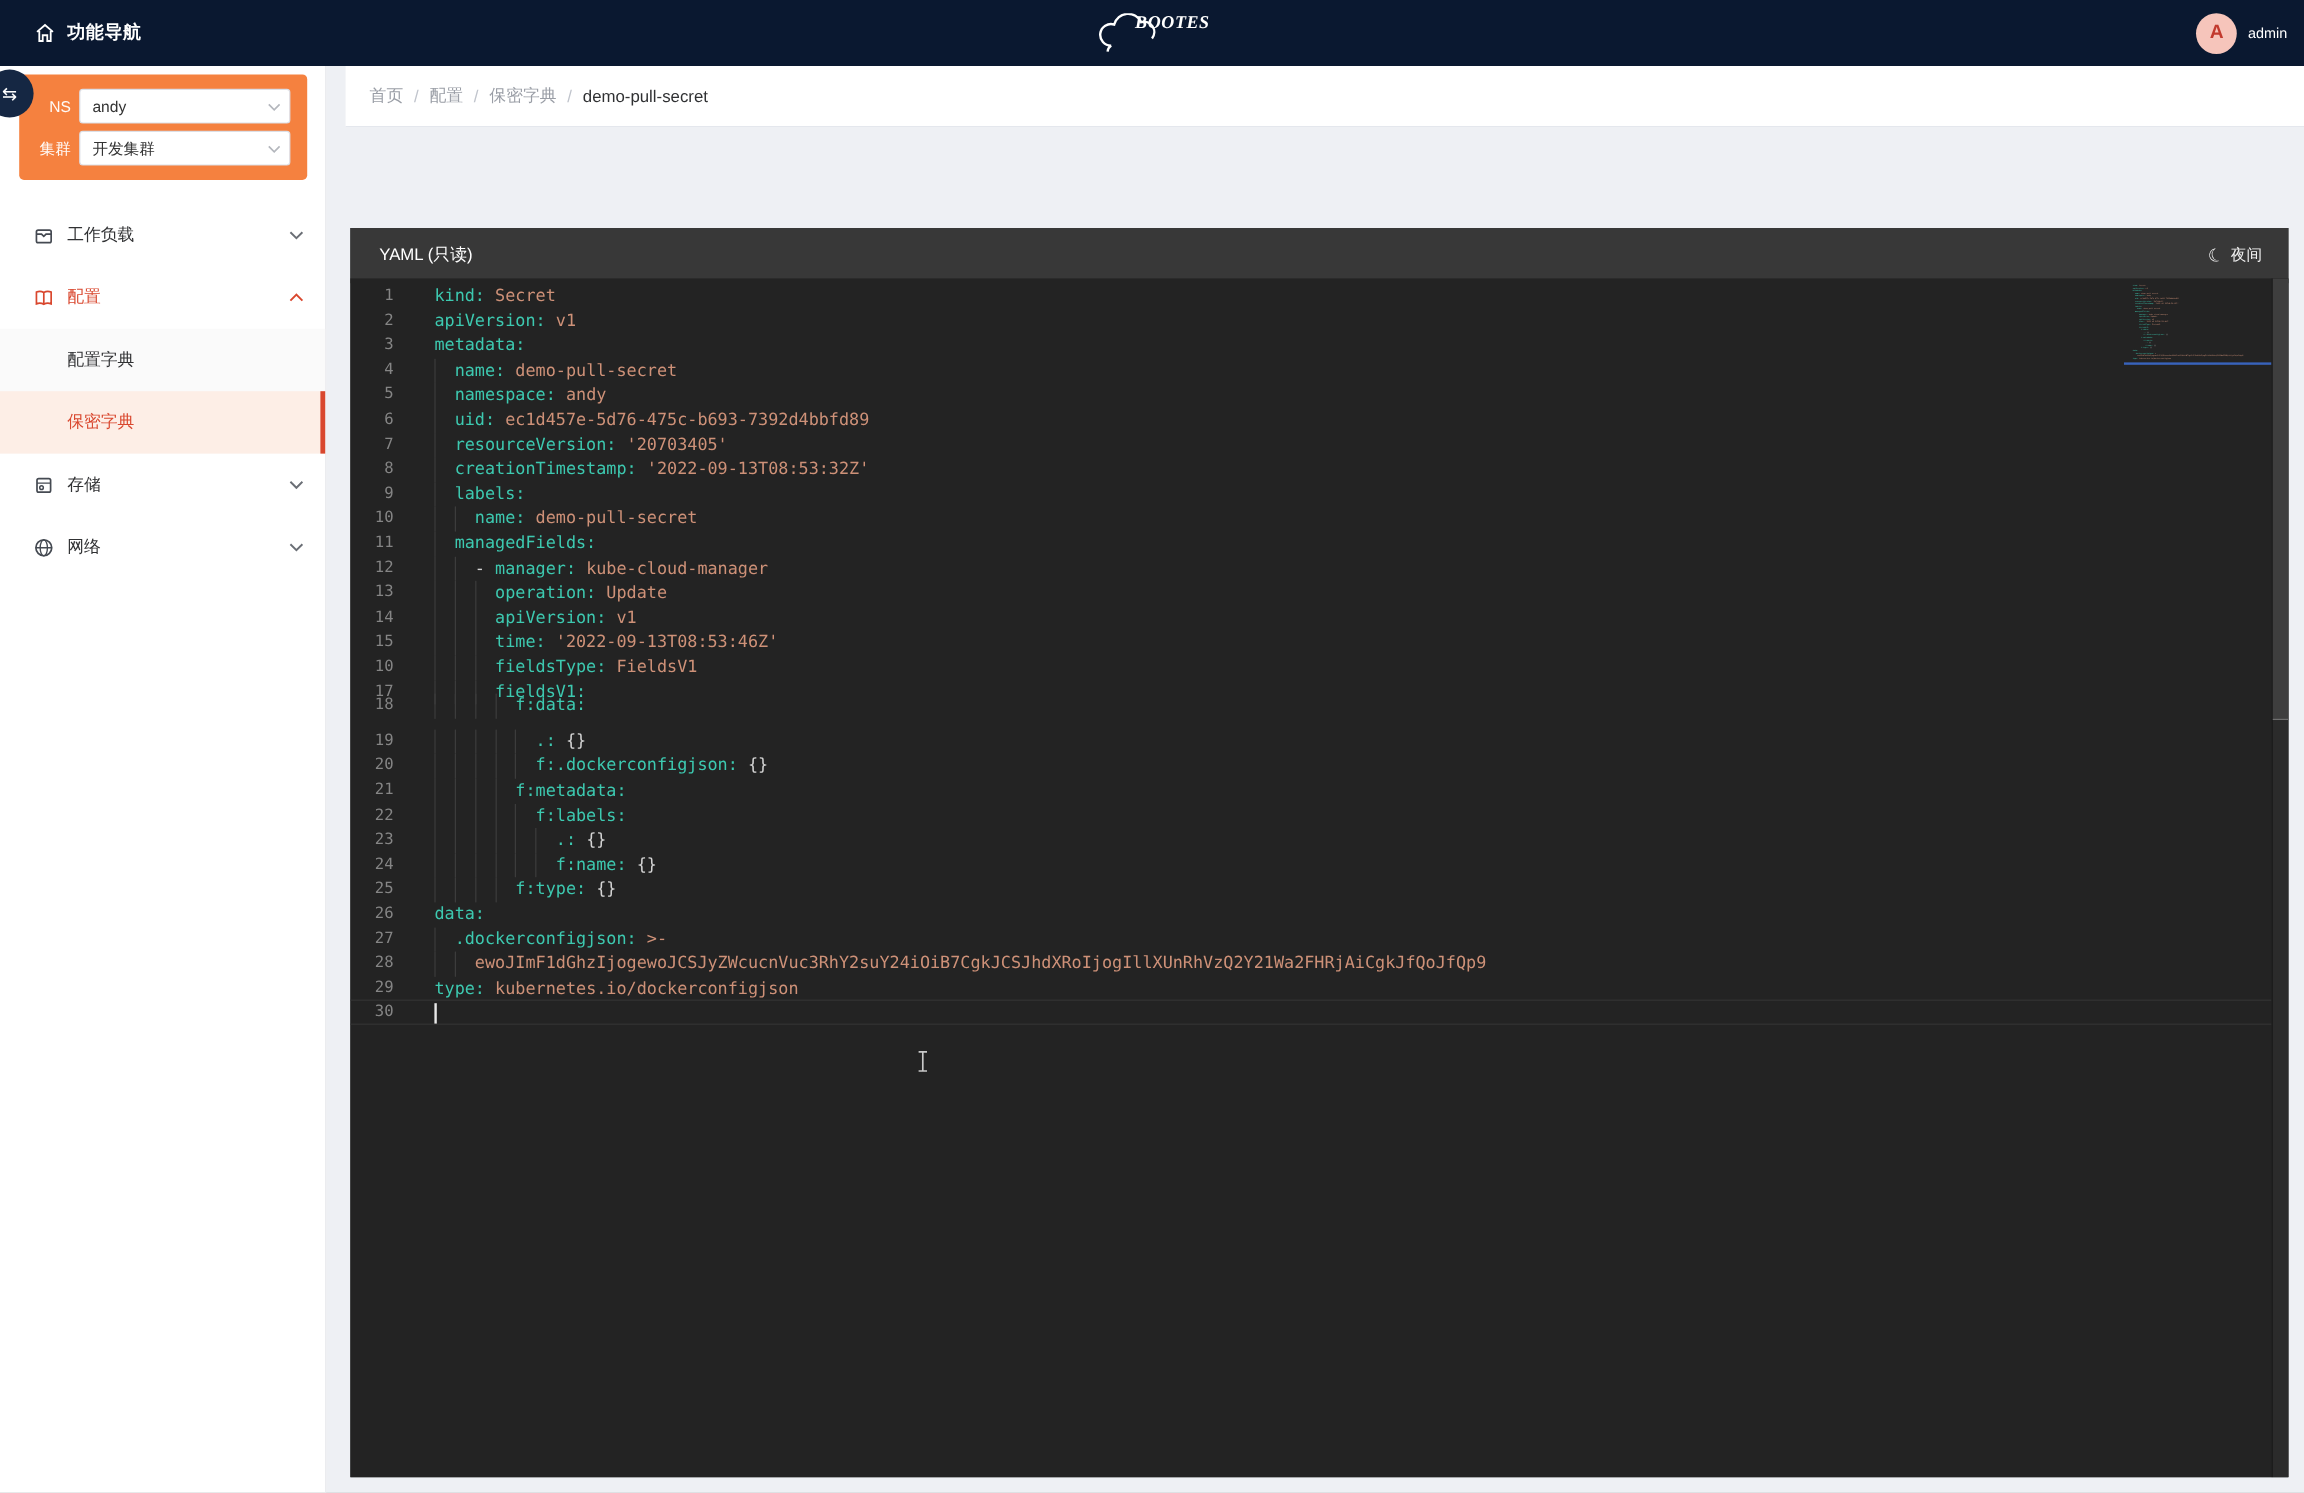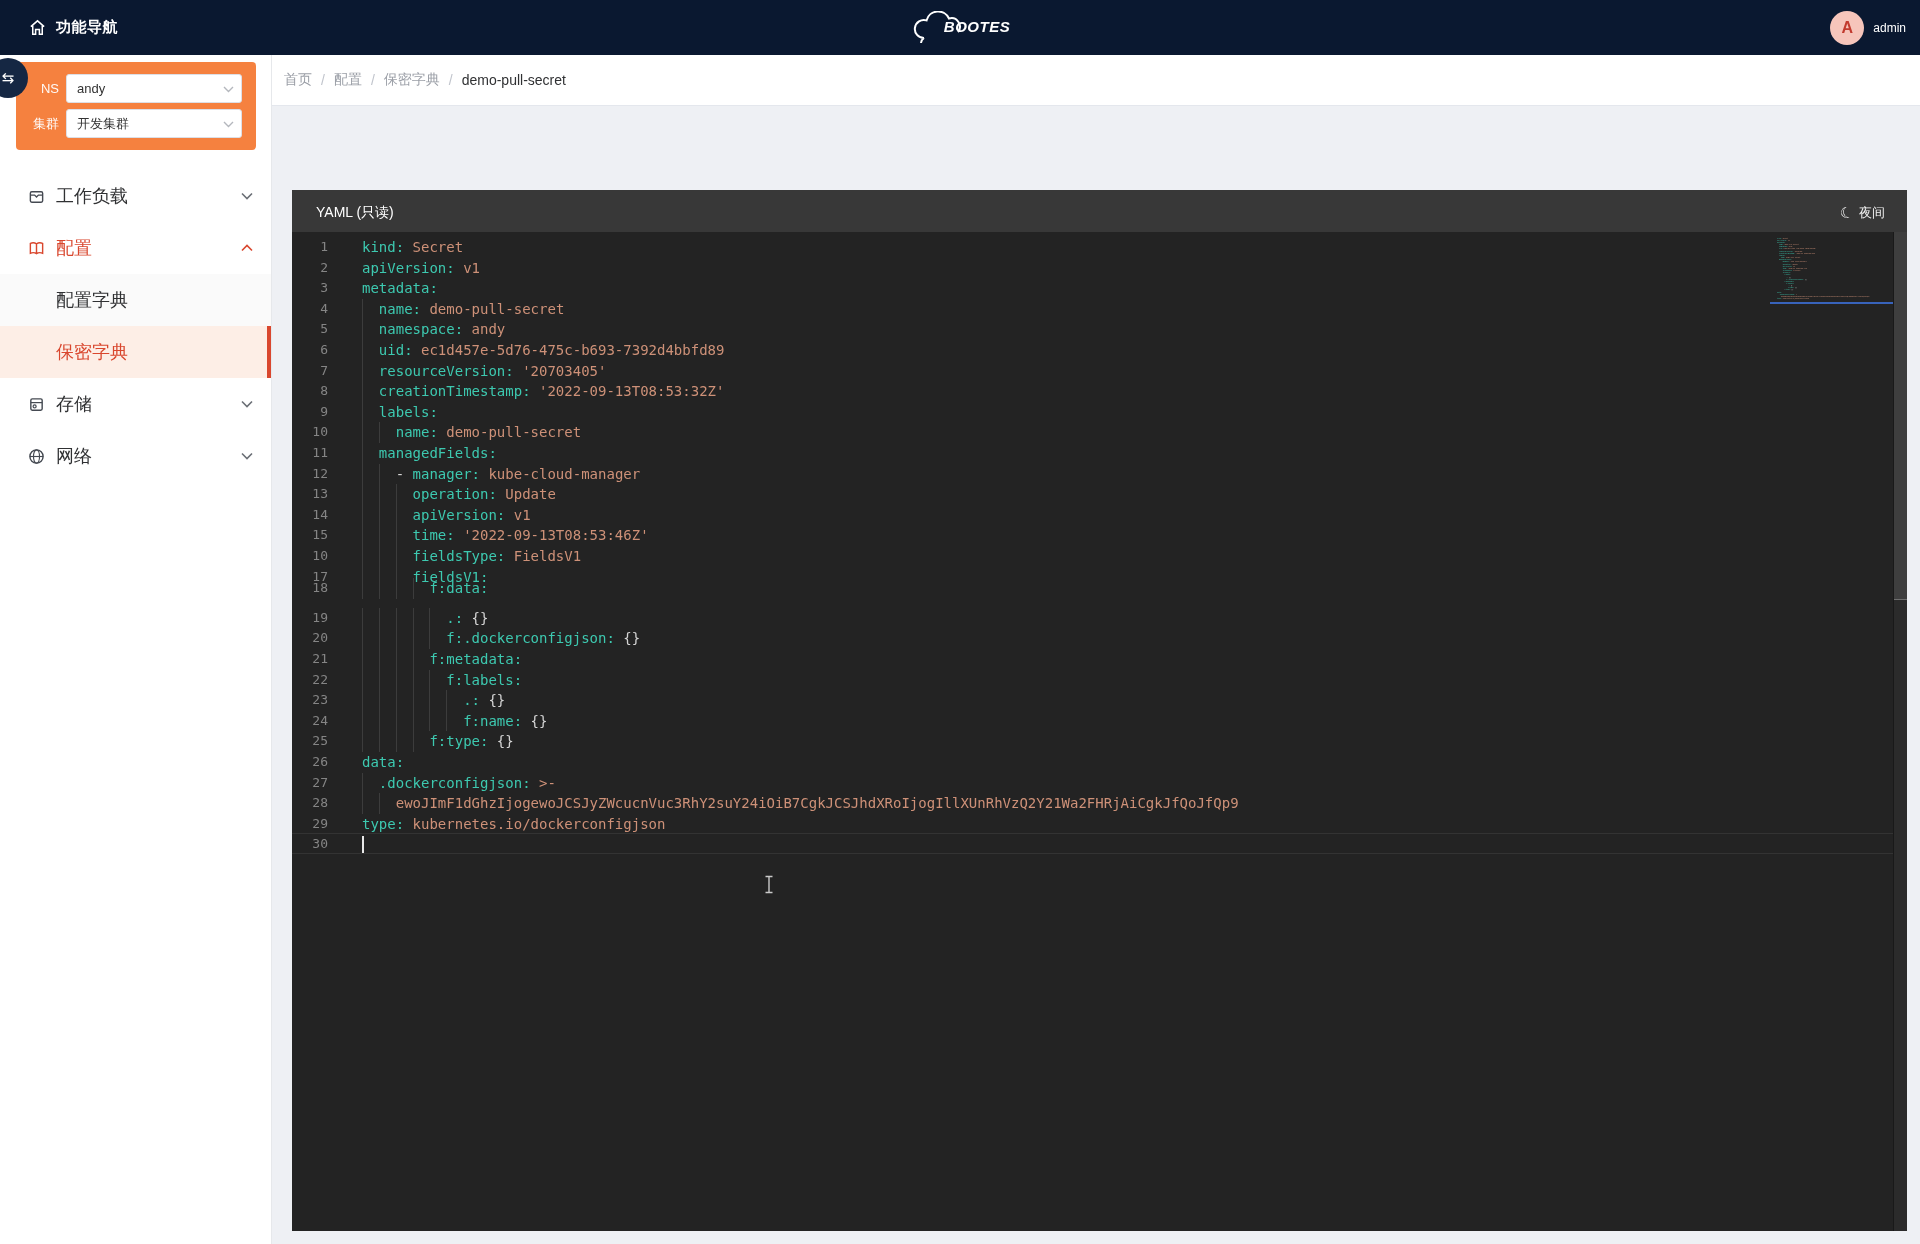--- a/index.html
+++ b/index.html
@@ -4,48 +4,48 @@
 <style>
   * { margin:0; padding:0; box-sizing:border-box; }
   html,body { width:1920px; height:1244px; overflow:hidden; }
   body { font-family:"Liberation Sans","DejaVu Sans",sans-serif; background:var(--page-bg,#eef0f4); position:relative; }
 
   
   .topnav { position:absolute; left:0; top:0; width:1920px; height:55px; background:var(--navy,#0a1830); color:#fff; z-index:30; }
   .nav-left { position:absolute; left:28px; top:0; height:55px; display:flex; align-items:center; gap:9px; }
   .nav-title { font-size:15px; font-weight:bold; letter-spacing:.5px; }
   .nav-center { position:absolute; left:880px; top:0; width:160px; height:55px; display:flex; align-items:center; justify-content:center; }
-  .logo { display:flex; align-items:center; }
+  .logo { display:flex; align-items:flex-start;font-family:Liberation Serif, serif; }
   .logo-text { font-size:15px; font-weight:bold; font-style:italic; letter-spacing:.5px; margin-left:-30px; margin-bottom:2px; }
   .nav-right { position:absolute; right:14px; top:0; height:55px; display:flex; align-items:center; gap:9px; }
   .avatar { width:34px; height:34px; border-radius:50%; background:var(--avatar-bg,#f6c5bb); color:var(--avatar-letter,#c23a2e); display:flex; align-items:center; justify-content:center; font-weight:bold; font-size:16px; cursor:pointer; }
   .admin-name { font-size:12px; }
 
   
   .sidebar { position:absolute; left:0; top:55px; width:272px; bottom:0; background:#fff; border-right:1px solid #e6e8eb; z-index:20; }
   .collapse-btn { position:absolute; left:-12px; top:3px; width:40px; height:40px; border-radius:50%; background:#152743; border:none; color:#fff; font-size:15px; cursor:pointer; z-index:5; }
   .ctx-panel { position:absolute; left:16px; top:7px; width:240px; height:88px; background:var(--orange,#f5813f); border-radius:4px; padding:8px 0; }
   .ctx-row { display:flex; align-items:center; height:29px; margin:4px 0 6px 0; }
   .ctx-label { width:50px; text-align:right; color:rgba(255,255,255,.96); font-size:13px; padding-right:7px; }
   .select { position:relative; width:176px; height:29px; background:#fff; border:1px solid #dcdfe6; border-radius:3px; font-size:13px; color:#333; line-height:27px; padding:0 22px 0 10px; cursor:pointer; }
   .select svg { position:absolute; right:7px; top:11px; }
 
   .menu { position:absolute; left:0; top:115px; width:100%; }
-  .menu-item { height:52px; display:flex; align-items:center; font-size:18px; color:#303133; cursor:pointer; position:relative; }
+  .menu-item { height:52px; display:flex; align-items:center; font-size:14px; color:#303133; cursor:pointer; position:relative; }
   .menu-item .mi-icon { width:18px; margin-left:28px; display:flex; color:#454a52; }
   .menu-item .mi-label { margin-left:10px; flex:1; }
   .menu-item .chev { margin-right:18px; color:#6b6f76; display:flex; }
   .menu-item.active-parent, .menu-item.active-parent .mi-icon, .menu-item.active-parent .chev { color:var(--accent,#d9472e); }
   .submenu { background:#fafafa; }
   .submenu .menu-item .mi-label { margin-left:56px; }
   .submenu .menu-item.active-sub { background:#fdeee6; color:var(--accent,#d9472e); }
   .submenu .menu-item.active-sub::after { content:""; position:absolute; right:0; top:0; bottom:0; width:4px; background:var(--accent,#d9472e); }
 
   
-  .crumb-bar { position:absolute; left:264px; top:55px; right:0; height:51px; background:#fff; border-bottom:1px solid #e4e7ed; display:flex; align-items:center; padding-left:20px; font-size:14px; z-index:10; }
+  .crumb-bar { position:absolute; left:288px; top:55px; right:0; height:51px; background:#fff; border-bottom:1px solid #e4e7ed; display:flex; align-items:center; padding-left:20px; font-size:14px; z-index:10; }
   .crumb { color:#9a9ea6; cursor:pointer; }
   .crumb-sep { color:#c0c4cc; margin:0 9px; }
   .crumb-current { color:#303133; }
 
   
   .content { position:absolute; left:272px; top:106px; right:0; bottom:0; background:var(--page-bg,#eef0f4); }
   .tabs { display:flex; gap:40px; padding:22px 0 0 20px; font-size:14px; }
   .tab { color:#303133; padding-bottom:13px; cursor:pointer; }
   .tab.active { color:var(--accent,#d9472e); border-bottom:3px solid var(--accent,#d9472e); }
 

